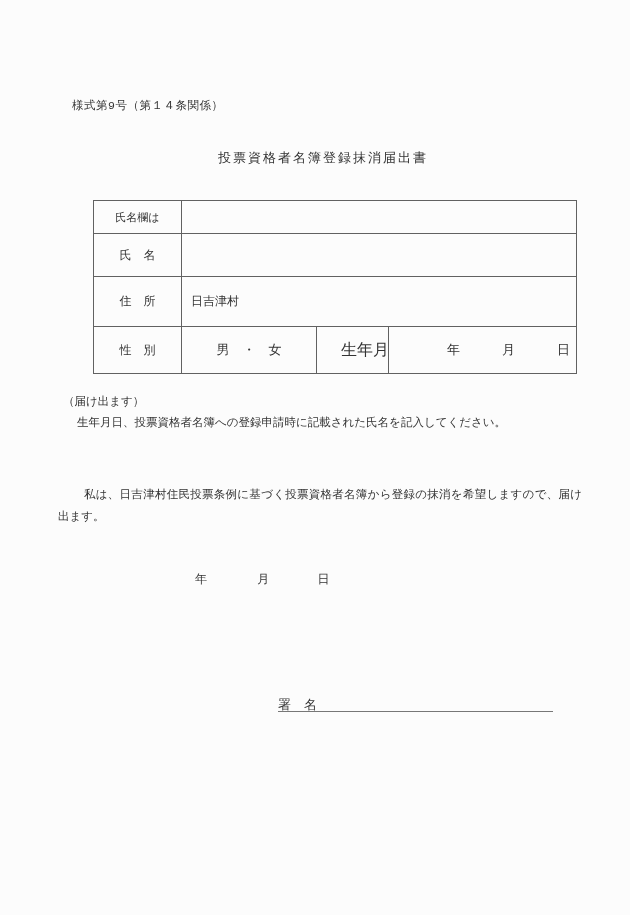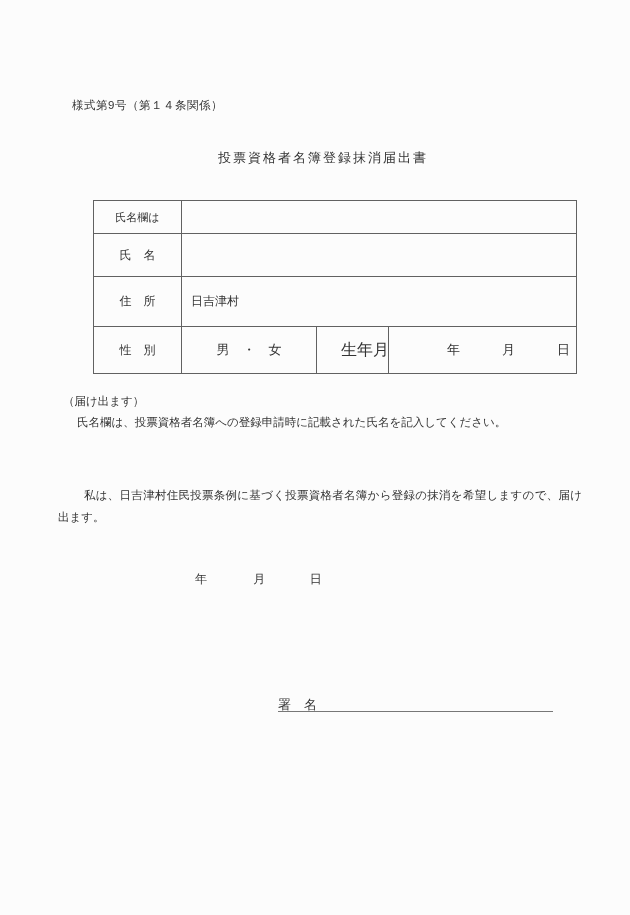--- a/index.html
+++ b/index.html
@@ -1,21 +1,21 @@
 <!DOCTYPE html>
 <html><head>
 <meta charset="utf-8">
 <style>
   html, body { margin: 0; padding: 0; background: #fcfcfc; }
   .page {
     position: relative;
     width: 630px;
     height: 915px;
     background: #fcfcfc;
-    font-family: Liberation Sans, sans-serif;
+    font-family: Liberation Mono, monospace;
     color: #333;
     overflow: hidden;
   }
 
   .form-number {
     position: absolute;
     left: 72px;
     top: 98px;
     font-size: 11.5px;
     letter-spacing: 0.5px;
@@ -160,21 +160,21 @@
             <span>月</span>
             <span>日</span>
           </div>
         </td>
       </tr>
     </tbody>
   </table>
 
   <div class="notes">
     <div>（届け出ます）</div>
-    <div class="notes-line">氏名欄は、投票資格者名簿への登録申請時に記載された氏名を記入してください。</div>
+    <div class="notes-line">生年月日、投票資格者名簿への登録申請時に記載された氏名を記入してください。</div>
   </div>
 
   <div class="declaration">私は、日吉津村住民投票条例に基づく投票資格者名簿から登録の抹消を希望しますので、届け出ます。</div>
 
   <div class="date-line">
     <span class="dl-year">年</span>
     <span class="dl-month">月</span>
     <span class="dl-day">日</span>
   </div>
 

